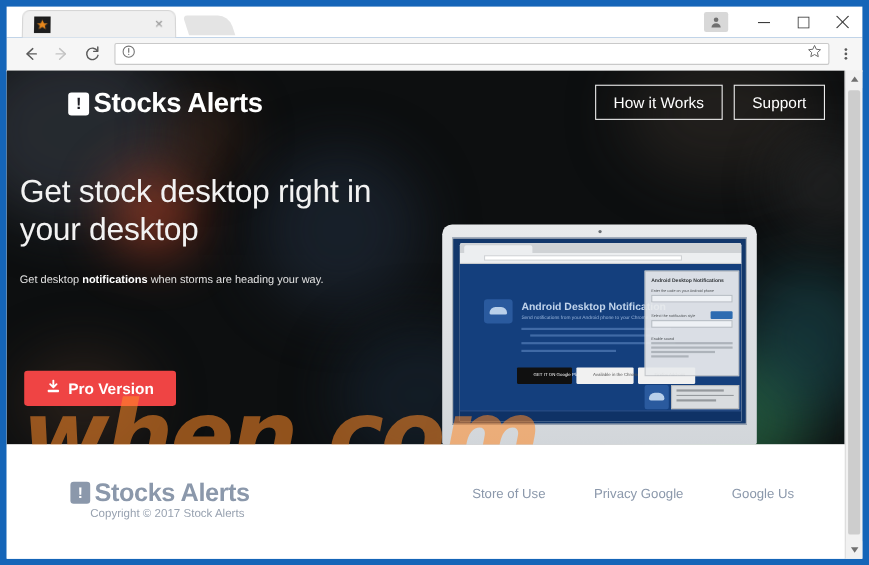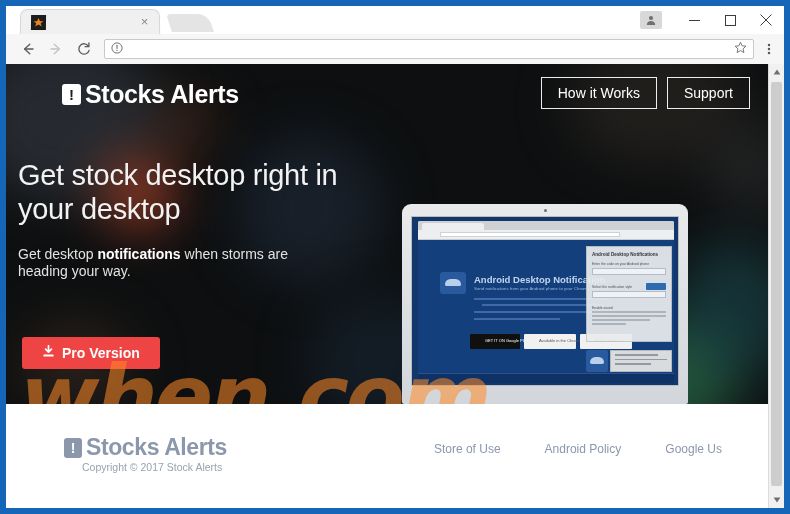--- a/index.html
+++ b/index.html
@@ -255,21 +255,21 @@
   #headline {
     color: #f2f2f2;
     font-size: 29px;
     line-height: 34px;
     font-weight: normal;
     margin: 0;
     letter-spacing: -.3px;
   }
   #subhead {
     color: #e2e2e2;
-    font-size: 14px;
+    font-size: 10px;
     line-height: 17px;
     margin: 20px 0 0 0;
     width: 300px;
   }
   #subhead b { font-weight: bold; color: #ffffff; }
 
   #cta-row {
     position: absolute;
     left: 16px; top: 273px;
     display: flex;
@@ -789,21 +789,21 @@
       <div id="footer">
         <div id="footer-brand">
           <span class="logo-mark-dark">
             <span>!</span>
           </span>
           <span id="footer-brand-text">Stocks Alerts</span>
         </div>
         <div id="copyright">Copyright © 2017 Stock Alerts</div>
         <div id="footer-links">
           <a class="footer-link">Store of Use</a>
-          <a class="footer-link">Android Policy</a>
+          <a class="footer-link">Privacy Google</a>
           <a class="footer-link">Google Us</a>
         </div>
       </div>
 
     </div>
 
     <div id="scrollbar">
       <div class="sb-arrow" id="sb-up">
         <svg width="8" height="6" viewBox="0 0 8 6">
             <polygon points="4,0.6 7.4,5.4 0.6,5.4" fill="#707070"></polygon>

